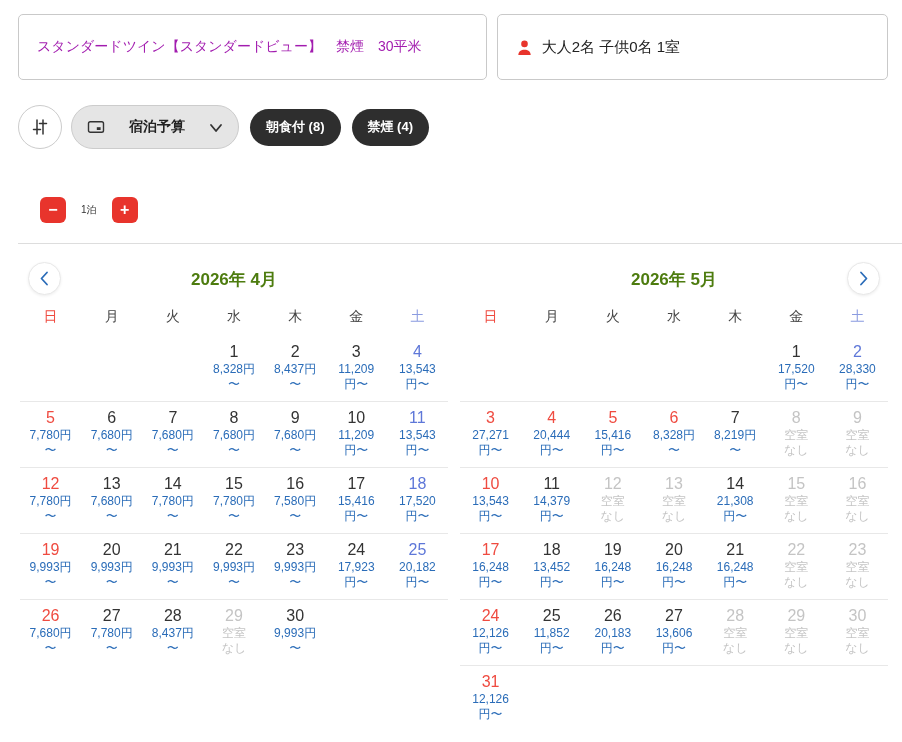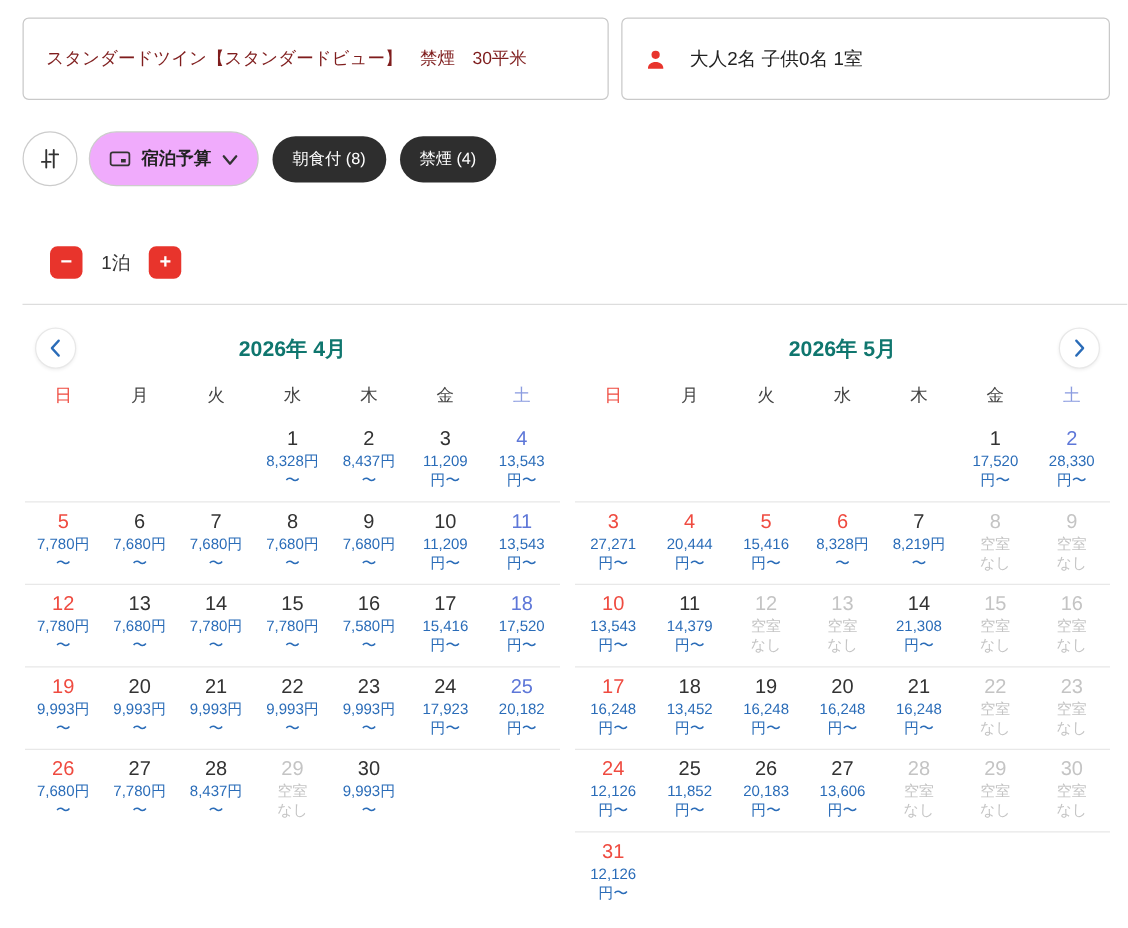--- a/index.html
+++ b/index.html
@@ -2,49 +2,49 @@
 <html style="--accent-red: #e8342c; --chip-bg: #2e2e2e; --price-blue: #2a6cb8; --sunday-red: #ef4b40; --saturday-blue: #5e77d8; --saturday-header-blue: #8b9ce0; --soldout-gray: #c4c4c4; --day-dark: #333333; --nav-chevron-blue: #2a6cb8;"><head>
 <meta charset="utf-8">
 <style>
   * { box-sizing: border-box; margin: 0; padding: 0; }
   html,body { width:902px; height:742px; background:#fff; font-family:"Liberation Sans",sans-serif; overflow:hidden; }
 
   
   .top-row { display:flex; gap:10px; padding:14px 14px 0 18px; }
   .select-box { height:66px; border:1px solid #c9c9c9; border-radius:5px; background:#fff;
                 display:flex; align-items:center; padding:0 18px; cursor:pointer; }
-  .room-box { width:516px; font-size:14px; color:#7f1d1d;align-items:center; }
-  .guest-box { width:430px; font-size:15px; font-weight:500; color:#222; gap:19px; }
+  .room-box { width:516px; font-size:14px; color:#a21caf;align-items:center; }
+  .guest-box { width:430px; font-size:15px; font-weight:500; color:#222; gap:9px; }
 
   
   .filter-row { display:flex; align-items:center; gap:9px; margin:25px 0 0 18px; }
   .round-btn { width:44px; height:44px; border-radius:50%; border:1px solid #ccc; background:#fff;
                display:flex; align-items:center; justify-content:center; cursor:pointer; }
-  .budget-btn { height:44px; border:1px solid #ccc; border-radius:22px; background:#f0abfc;
-                display:flex; align-items:center; gap:8px; padding:0 15px;
+  .budget-btn { height:44px; border:1px solid #ccc; border-radius:22px; background:#e5e5e5;
+                display:flex; align-items:center; gap:24px; padding:0 15px;
                 font-size:14px; font-weight:600; color:#222; cursor:pointer; }
   .chip { height:37px; background:var(--chip-bg); color:#fff; border:none; border-radius:19px;
-          padding:0 16px; font-size:13px; font-weight:400; display:flex; align-items:center;
+          padding:0 16px; font-size:13px; font-weight:700; display:flex; align-items:center;
           cursor:pointer; margin-left:2px; }
 
   
   .stepper { display:flex; align-items:center; gap:15px; margin:48px 0 0 40px; }
   .step-btn { width:26px; height:26px; border:none; border-radius:6px; background:var(--accent-red);
               color:#fff; font-size:16px; font-weight:700; line-height:1; cursor:pointer;
               display:flex; align-items:center; justify-content:center; }
-  .step-label { font-size:15px; color:#333; }
+  .step-label { font-size:10px; color:#333; }
 
   .divider { border:none; border-top:1px solid #ddd; margin:20px 0 0 18px; }
 
   
   .calendars { display:flex; gap:12px; margin:0 0 0 20px; width:868px; }
   .month { flex:1; min-width:0; }
   .month-header { position:relative; height:44px; margin-top:13px;
                   display:flex; align-items:center; justify-content:center; }
-  .month-title { font-size:17px; font-weight:700; color:#0f766e; }
+  .month-title { font-size:17px; font-weight:700; color:#4d7c0f; }
   .nav-btn { position:absolute; top:5px; width:33px; height:33px; border-radius:50%;
              background:#fff; border:1px solid #e8e8e8; box-shadow:0 1px 3px rgba(0,0,0,.07);
              display:flex; align-items:center; justify-content:center; cursor:pointer; }
   .nav-btn.prev { left:8px; }
   .nav-btn.next { right:8px; }
 
   .weekdays { display:grid; grid-template-columns:repeat(7,1fr); text-align:center;
               font-size:14px; color:#444; padding:7px 0 10px; }
   .wd-sun { color:var(--sunday-red); }
   .wd-sat { color:var(--saturday-header-blue); }

